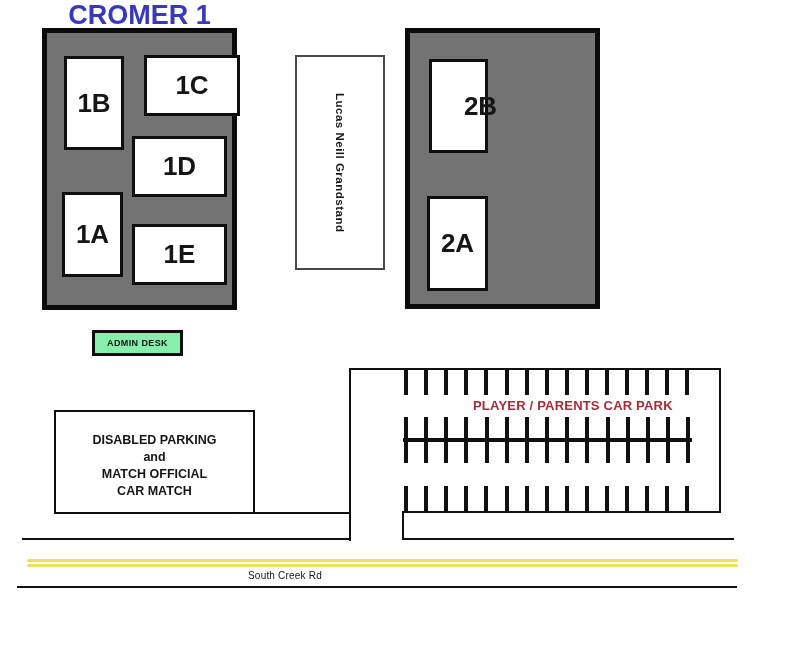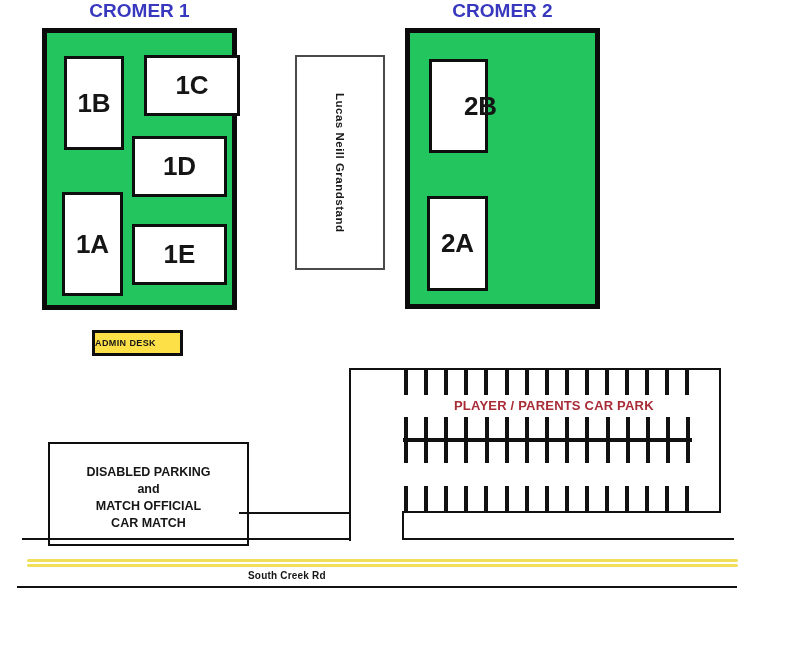--- a/index.html
+++ b/index.html
@@ -8,90 +8,89 @@
     --road-yellow:#efdf5a;
     --line-black:#111111;
   }
   html,body{margin:0;padding:0;background:#fff;}
   #stage{
     position:relative;width:800px;height:647px;background:#ffffff;
     font-family:"Liberation Sans", sans-serif;overflow:hidden;
   }
   .abs{position:absolute;box-sizing:border-box;}
   .venue-title{
-    font-size:19px;font-weight:bold;color:var(--title-blue);
+    font-size:27px;font-weight:bold;color:var(--title-blue);
     text-align:center;letter-spacing:0px;
   }
-  .box-thick{border:5px solid #0b0b0b;background:#22c55e;}
+  .box-thick{border:5px solid #0b0b0b;background:#737373;}
   .field{
     border:3px solid #0e0e0e;background:#fff;
     display:flex;align-items:center;justify-content:center;
     font-size:26px;font-weight:bold;color:#151515;
   }
   .grandstand{
     border:2px solid #4a4a4a;background:#fff;
     display:flex;align-items:center;justify-content:center;
   }
   .grandstand span{
     writing-mode:vertical-rl;font-size:11.5px;font-weight:bold;color:#1a1a1a;
     letter-spacing:0.5px;white-space:nowrap;
   }
   .admin-desk{
-    border:3px solid #0e0e0e;background:#fde047;
-    display:flex;align-items:center;
+    border:3px solid #0e0e0e;background:#86efac;
+    display:flex;align-items:center;justify-content:center;
     font-size:9px;font-weight:bold;color:#151515;letter-spacing:0.4px;
   }
   .disabled-parking{
     border:2px solid #0e0e0e;background:#fff;
     text-align:center;font-size:12.5px;font-weight:bold;color:#151515;
     line-height:17px;padding-top:20px;
   }
   .thin-line{background:var(--line-black);}
   .comb{position:absolute;}
   .comb .tick{
     position:absolute;top:0;width:4px;height:100%;
     background:var(--line-black);
   }
   .carpark-label{
     font-size:13px;font-weight:bold;color:var(--carpark-red);
     white-space:nowrap;letter-spacing:0.2px;
   }
   .yellow-line{background:var(--road-yellow);border-radius:2px;}
-  .road-label{font-size:10px;font-weight:bold;color:#151515;letter-spacing:0.2px;}
+  .road-label{font-size:10px;font-weight:normal;color:#151515;letter-spacing:0.2px;}
 </style>
 </head>
 <body>
 
 <div id="stage">
 
   <div class="abs venue-title" style="left:42px;top:0px;width:195px;">CROMER 1</div>
-  <div class="abs venue-title" style="left:405px;top:0px;width:195px;">CROMER 2</div>
 
   <div class="abs box-thick" style="left:42px;top:28px;width:195px;height:282px;">
     <div class="abs field" style="left:17px;top:23px;width:60px;height:94px;">1B</div>
     <div class="abs field" style="left:85px;top:22px;width:96px;height:61px;margin-left:12px;">1C</div>
     <div class="abs field" style="left:85px;top:103px;width:95px;height:61px;">1D</div>
-    <div class="abs field" style="left:15px;top:159px;width:61px;height:104px;">1A</div>
+    <div class="abs field" style="left:15px;top:159px;width:61px;height:85px;">1A</div>
     <div class="abs field" style="left:85px;top:191px;width:95px;height:61px;">1E</div>
   </div>
 
   <div class="abs grandstand" style="left:295px;top:55px;width:90px;height:215px;">
     <span>Lucas Neill Grandstand</span>
   </div>
 
   <div class="abs box-thick" style="left:405px;top:28px;width:195px;height:281px;">
     <div class="abs field" style="left:19px;top:26px;width:59px;height:94px;padding-left:44px;">2B</div>
     <div class="abs field" style="left:17px;top:163px;width:61px;height:95px;">2A</div>
   </div>
 
   <div class="abs admin-desk" style="left:92px;top:330px;width:91px;height:26px;">
     <span>ADMIN DESK</span>
   </div>
 
-  <div class="abs disabled-parking" style="left:48px;top:410px;width:201px;height:104px;margin-top:32px;">
+  <div class="abs disabled-parking" style="left:54px;top:410px;width:201px;height:104px;">
     <div>DISABLED PARKING</div>
     <div>and</div>
     <div>MATCH OFFICIAL</div>
     <div>CAR MATCH</div>
   </div>
 
   <div class="abs thin-line" style="left:349px;top:368px;width:372px;height:2px;"></div>
   <div class="abs thin-line" style="left:349px;top:368px;width:2px;height:173px;"></div>
   <div class="abs thin-line" style="left:719px;top:368px;width:2px;height:145px;"></div>
   <div class="abs thin-line" style="left:402px;top:511px;width:319px;height:2px;"></div>
@@ -111,21 +110,21 @@
       <div class="tick" style="left: 140.7px;"></div>
       <div class="tick" style="left: 160.8px;"></div>
       <div class="tick" style="left: 180.9px;"></div>
       <div class="tick" style="left: 201px;"></div>
       <div class="tick" style="left: 221.1px;"></div>
       <div class="tick" style="left: 241.2px;"></div>
       <div class="tick" style="left: 261.3px;"></div>
       <div class="tick" style="left: 281.4px;"></div>
     </div>
 
-  <div class="abs carpark-label" style="left:454px;top:398px;">PLAYER / PARENTS CAR PARK</div>
+  <div class="abs carpark-label" style="left:473px;top:398px;">PLAYER / PARENTS CAR PARK</div>
 
   <div class="abs thin-line" style="left:403px;top:438px;width:289px;height:4px;"></div>
   <div class="comb" style="left:404px;top:417px;width:290px;height:46px;">
       <div class="tick" style="left: 0px;"></div>
       <div class="tick" style="left: 20.15px;"></div>
       <div class="tick" style="left: 40.3px;"></div>
       <div class="tick" style="left: 60.45px;"></div>
       <div class="tick" style="left: 80.6px;"></div>
       <div class="tick" style="left: 100.75px;"></div>
       <div class="tick" style="left: 120.9px;"></div>

